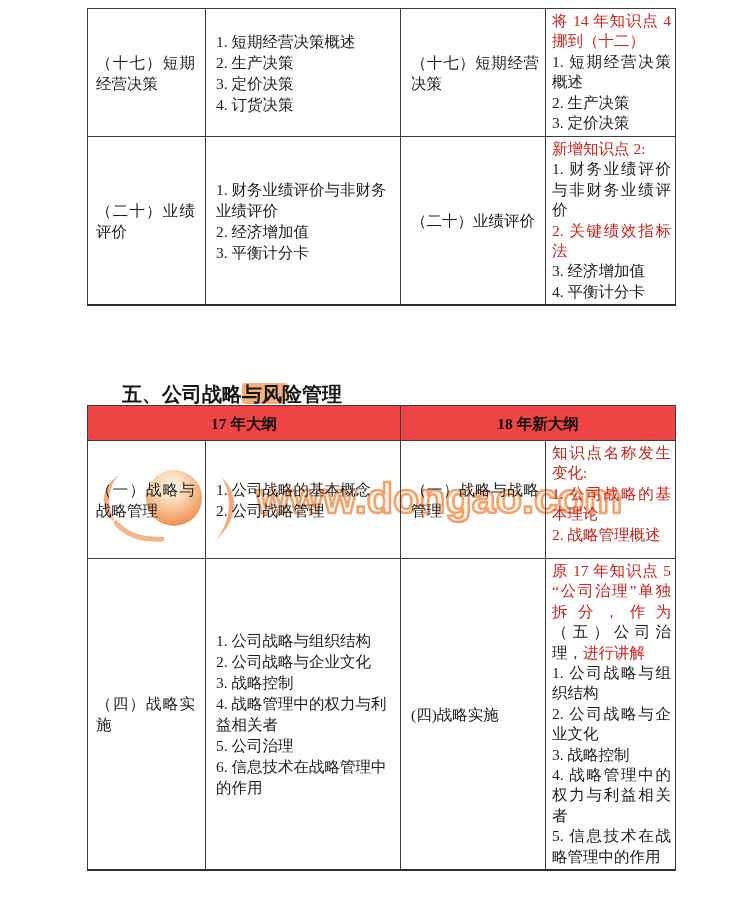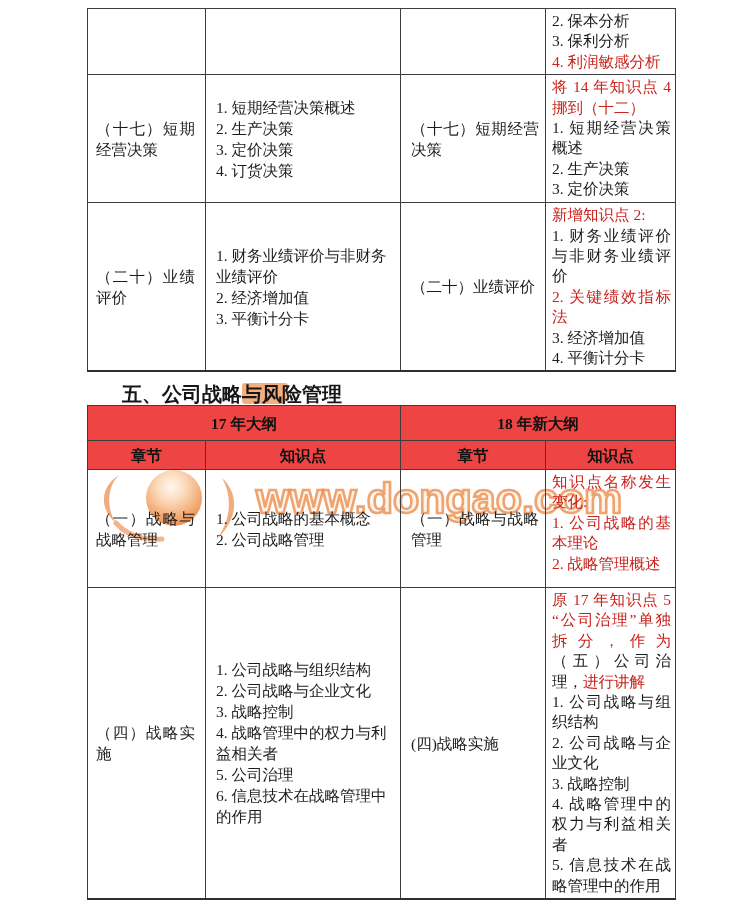--- a/index.html
+++ b/index.html
@@ -82,30 +82,20 @@
 
   <table class="tbl" id="table1">
     <colgroup>
       <col style="width:118px">
         <col style="width:195px">
       <col style="width:145px">
         <col style="width:130px">
     </colgroup>
     <tbody>
         <tr>
-          <td class="c0" style="height: 60px;"></td>
-          <td class="c1" style="height: 60px;"></td>
-          <td class="c2" style="height: 60px;"></td>
-          <td class="c3" style="height: 60px;">
-            <div class="para"><span>2. 保本分析</span></div>
-            <div class="para"><span>3. 保利分析</span></div>
-            <div class="para"><span class="red">4. 利润敏感分析</span></div>
-          </td>
-        </tr>
-        <tr>
           <td class="c0" style="height: 123px;">
             <div class="para"><span>（十七）短期经营决策</span></div>
           </td>
           <td class="c1" style="height: 123px;">
             <div class="para"><span>1. 短期经营决策概述</span></div>
             <div class="para"><span>2. 生产决策</span></div>
             <div class="para"><span>3. 定价决策</span></div>
             <div class="para"><span>4. 订货决策</span></div>
           </td>
           <td class="c2" style="height: 123px;">
@@ -148,26 +138,20 @@
       <col style="width:118px">
         <col style="width:195px">
       <col style="width:145px">
         <col style="width:130px">
     </colgroup>
     <thead>
       <tr>
         <th class="h1" colspan="2">17 年大纲</th>
         <th class="h1" colspan="2">18 年新大纲</th>
       </tr>
-      <tr>
-        <th class="h2">章节</th>
-        <th class="h2">知识点</th>
-        <th class="h2">章节</th>
-        <th class="h2">知识点</th>
-      </tr>
     </thead>
     <tbody>
         <tr>
           <td class="c0" style="height: 113px;">
             <div class="para"><span>（一）战略与战略管理</span></div>
           </td>
           <td class="c1" style="height: 113px;">
             <div class="para"><span>1. 公司战略的基本概念</span></div>
             <div class="para"><span>2. 公司战略管理</span></div>
           </td>

